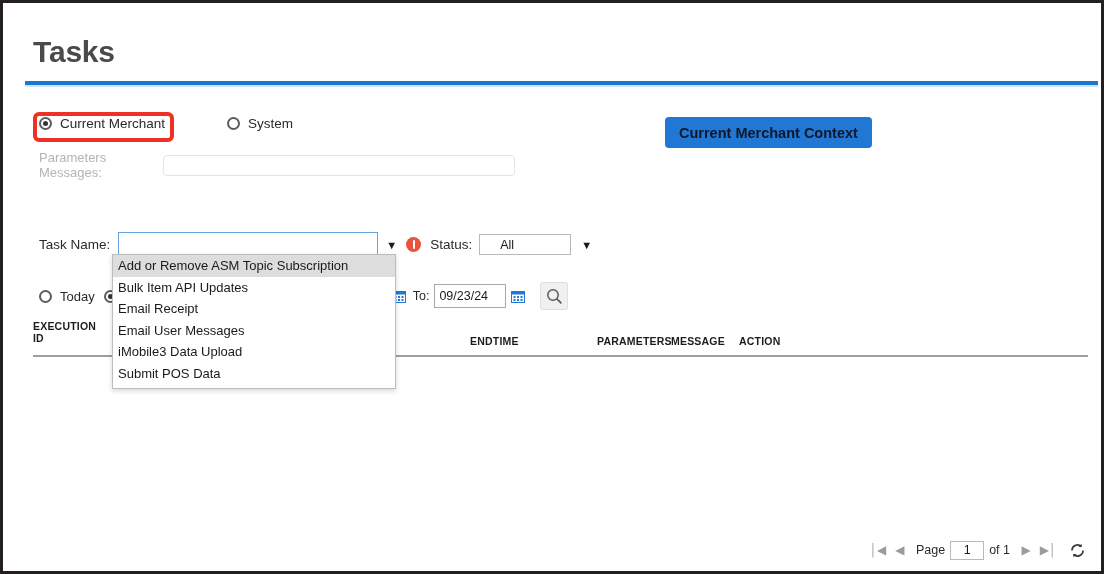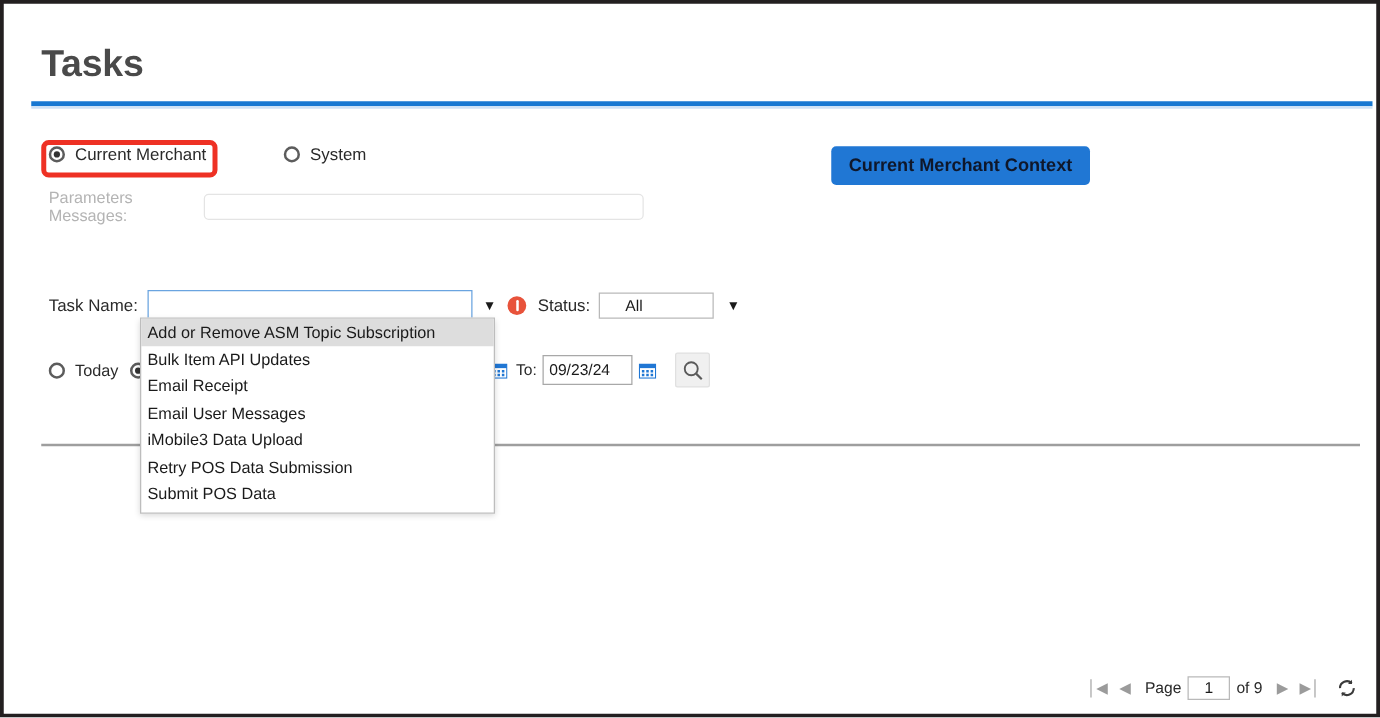--- a/index.html
+++ b/index.html
@@ -434,38 +434,44 @@
       </svg>
       <span class="search-btn">
         <svg width="17" height="17" viewBox="0 0 17 17">
           <circle cx="7" cy="7" r="5.2" fill="none" stroke="#5a5a5a" stroke-width="1.5"></circle>
           <line x1="10.9" y1="10.9" x2="15.4" y2="15.4" stroke="#5a5a5a" stroke-width="1.7"></line>
         </svg>
       </span>
     </div>
   </div>
 
+  <div class="table-head">
+    <span class="th two-line" style="left:0px; top:0px;">EXECUTION<br>ID</span>
+    <span class="th" style="left:437px; top:15px;">ENDTIME</span>
+    <span class="th" style="left:564px; top:15px;">PARAMETERS</span>
+    <span class="th" style="left:638px; top:15px;">MESSAGE</span>
+    <span class="th" style="left:706px; top:15px;">ACTION</span>
+  </div>
   <div class="table-rule"></div>
 
   <div class="dropdown">
     <div class="dd-item selected">Add or Remove ASM Topic Subscription</div>
     <div class="dd-item">Bulk Item API Updates</div>
     <div class="dd-item">Email Receipt</div>
     <div class="dd-item">Email User Messages</div>
     <div class="dd-item">iMobile3 Data Upload</div>
-    <div class="dd-item">Retry POS Data Submission</div>
     <div class="dd-item">Submit POS Data</div>
   </div>
 
   <div class="pager">
     <span class="pg-btn">│◀</span>
     <span class="pg-btn">◀</span>
     <span class="pg-text">Page</span>
     <input class="pg-input" type="text" value="1" style="">
-    <span class="pg-text">of 9</span>
+    <span class="pg-text">of 1</span>
     <span class="pg-btn">▶</span>
     <span class="pg-btn">▶│</span>
     <span class="pg-refresh">
       <svg width="17" height="17" viewBox="0 0 17 17">
         <path d="M3 8.5a5.5 5.5 0 0 1 9.4-3.9" fill="none" stroke="#3a3a3a" stroke-width="1.7"></path>
         <path d="M14 8.5a5.5 5.5 0 0 1-9.4 3.9" fill="none" stroke="#3a3a3a" stroke-width="1.7"></path>
         <path d="M12.6 1.8 L12.6 5.1 L9.4 5.1 Z" fill="#3a3a3a"></path>
         <path d="M4.4 15.2 L4.4 11.9 L7.6 11.9 Z" fill="#3a3a3a"></path>
       </svg>
     </span>

